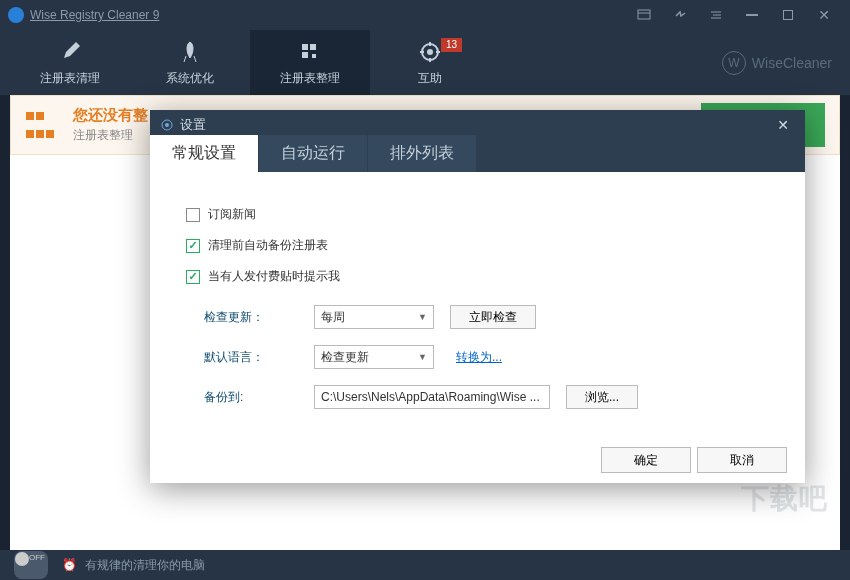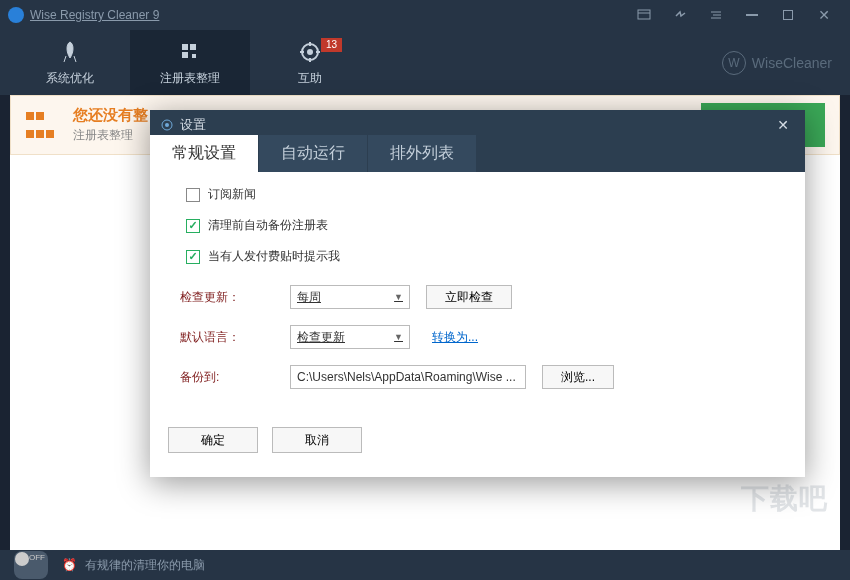--- a/index.html
+++ b/index.html
@@ -46,32 +46,32 @@
 
 
 .dialog { position: absolute; top: 110px; left: 150px; width: 655px; background: #fff; box-shadow: 0 6px 30px rgba(0,0,0,.4); }
 .dlg-title { height: 30px; background: #2c3e50; display: flex; align-items: center; padding: 0 10px; color: #d5dde5; font-size: 13px; }
 .dlg-title .dicon { width: 14px; height: 14px; margin-right: 6px; }
 .dlg-title .spacer { flex: 1; }
 .dlg-title .dclose { width: 24px; height: 24px; display: flex; align-items: center; justify-content: center; cursor: pointer; font-size: 14px; }
 .dlg-tabs { height: 32px; background: #2c3e50; display: flex; align-items: flex-end; }
 .dlg-tab { padding: 8px 22px; color: #c5d0db; font-size: 16px; cursor: pointer; background: #34495e; margin-right: 1px; }
 .dlg-tab.active { background: #fff; color: #333; }
-.dlg-body { padding: 14px 30px 12px 30px; font-size: 12px; color: #333; }
+.dlg-body { padding: 34px 30px 12px 30px; font-size: 12px; color: #333; }
 .chk-row { display: flex; align-items: center; margin-bottom: 14px; margin-left: 6px; }
 .chk { width: 14px; height: 14px; border: 1px solid #888; margin-right: 8px; display: flex; align-items: center; justify-content: center; }
 .chk.green { border-color: #27ae60; color: #27ae60; font-size: 11px; font-weight: bold; }
 .frm-row { display: flex; align-items: center; margin-bottom: 16px; margin-top: 20px; }
-.frm-row .lbl { width: 110px; color: #7f1d1d; }
-.frm-row .sel { width: 120px; height: 24px; border: 1px solid #bbb; padding: 0 6px; display: flex; align-items: center; justify-content: space-between; cursor: pointer; margin-right: 16px; text-decoration: underline; }
+.frm-row .lbl { width: 110px; color: #0c4a6e; margin-left: 24px; }
+.frm-row .sel { width: 120px; height: 24px; border: 1px solid #bbb; padding: 0 6px; display: flex; align-items: center; justify-content: space-between; cursor: pointer; margin-right: 16px; }
 .frm-row .sel .arrow { font-size: 9px; color: #666; }
 .frm-row .btn { height: 24px; border: 1px solid #bbb; background: #f7f7f7; padding: 0 18px; cursor: pointer; font-size: 12px; }
 .frm-row .link { color: #0066cc; text-decoration: underline; cursor: pointer; margin-left: 6px; }
 .frm-row .path { width: 236px; height: 24px; border: 1px solid #bbb; padding: 0 6px; display: flex; align-items: center; margin-right: 16px; overflow: hidden; white-space: nowrap; }
-.dlg-foot { padding: 10px 18px 24px; display: flex; justify-content: flex-start; gap: 14px; }
+.dlg-foot { padding: 10px 18px 10px; display: flex; justify-content: flex-end; gap: 6px; }
 .dlg-foot .fbtn { height: 26px; width: 90px; border: 1px solid #bbb; background: #f7f7f7; cursor: pointer; font-size: 12px; }
 </style>
 </head>
 <body>
 
 <div class="titlebar">
   <div class="logo"></div>
   <div class="title">Wise Registry Cleaner 9</div>
   <div class="sysicon">
       <svg width="14" height="12" viewBox="0 0 14 12">
@@ -96,20 +96,26 @@
     </div>
   <div class="sysicon">
       <div class="max"></div>
     </div>
   <div class="sysicon close">
       <span class="x">✕</span>
     </div>
 </div>
 
 <div class="toolbar">
+  <div class="toolbtn">
+    <svg class="icon" viewBox="0 0 28 28">
+        <path d="M20 4 L24 8 L14 18 L8 20 L10 14 Z" fill="#c5d0db"></path>
+      </svg>
+    <span>注册表清理</span>
+  </div>
   <div class="toolbtn">
     <svg class="icon" viewBox="0 0 28 28">
         <path d="M14 4 C18 6 18 14 14 20 C10 14 10 6 14 4 Z M10 18 L8 24 M18 18 L20 24" fill="#c5d0db" stroke="#c5d0db"></path>
       </svg>
     <span>系统优化</span>
   </div>
   <div class="toolbtn active">
     <svg class="icon" viewBox="0 0 28 28">
         <rect x="6" y="6" width="6" height="6" fill="#c5d0db"></rect>
         <rect x="14" y="6" width="6" height="6" fill="#c5d0db"></rect>

